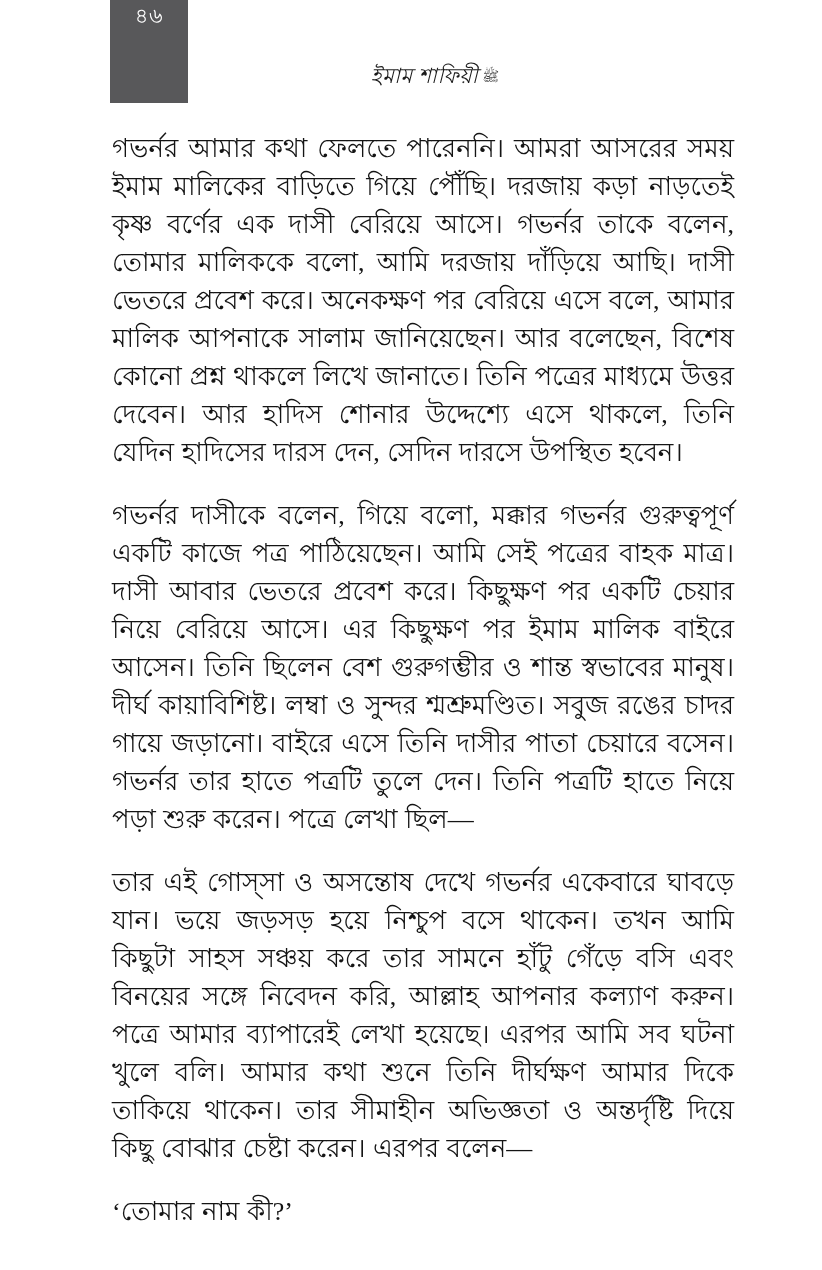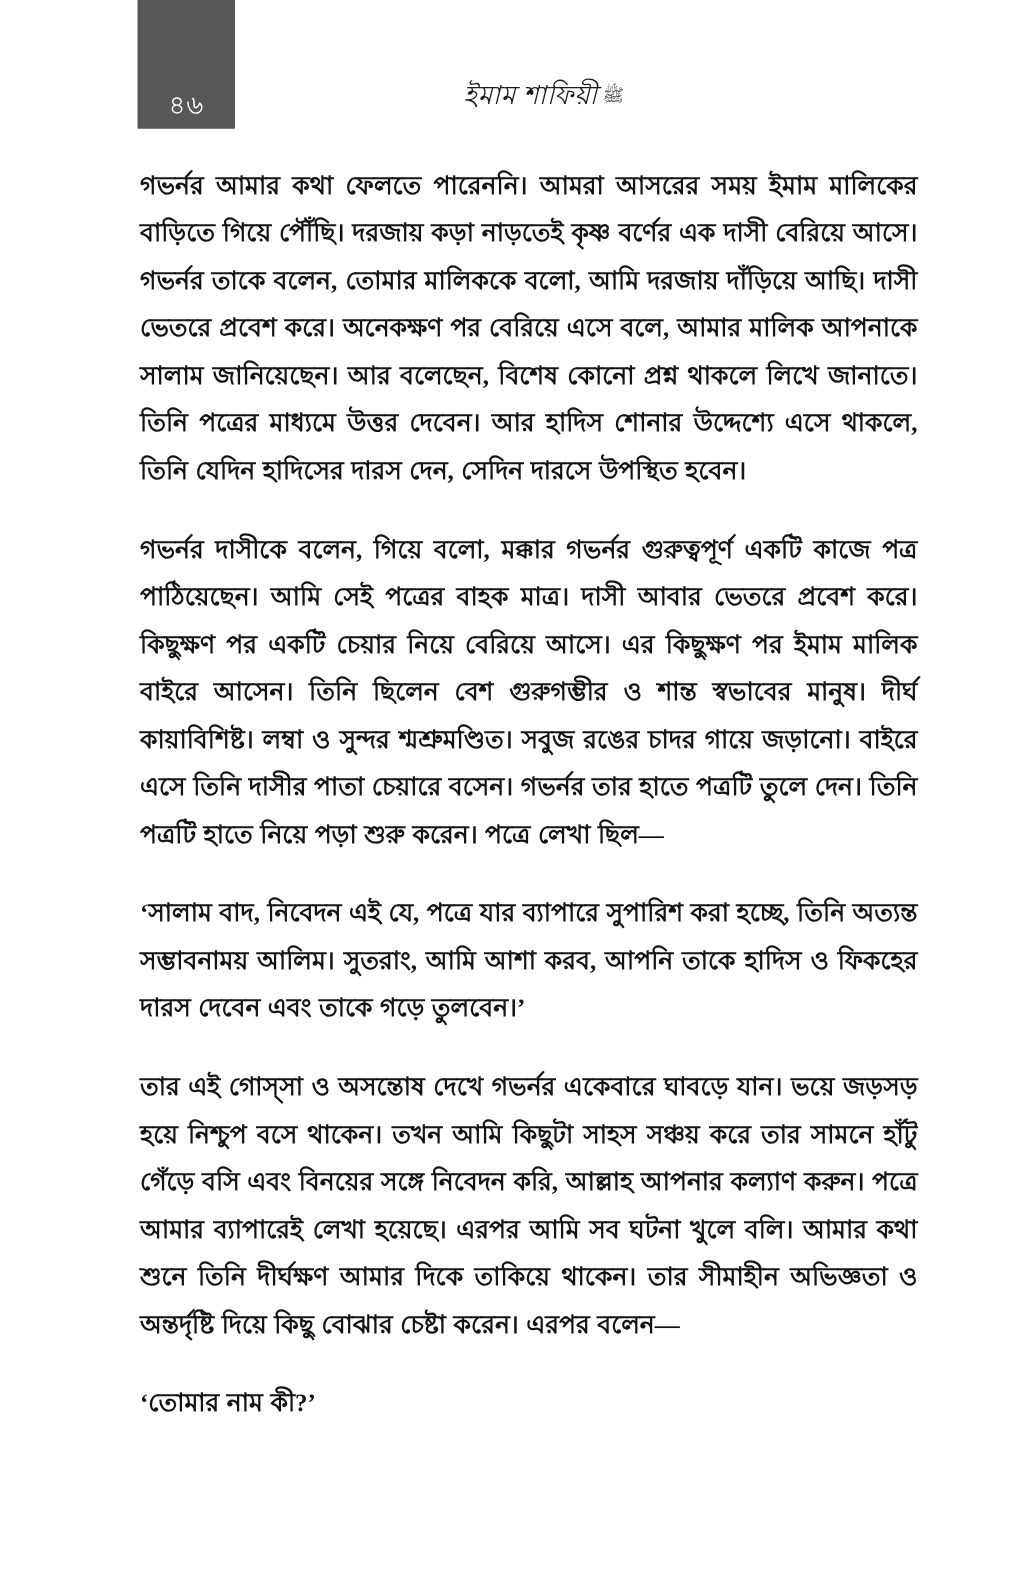--- a/index.html
+++ b/index.html
@@ -34,21 +34,21 @@
   }
 
   .folio-block {
     position: absolute;
     left: 110px;
     top: 0;
     width: 78px;
     height: 103px;
     background: #58585a;
     display: flex;
-    align-items: flex-end;
+    align-items: flex-start;
     justify-content: center;
   }
 
   .folio-number {
     color: #ffffff;
     font-size: 21px;
     font-family: "Liberation Serif", serif;
     letter-spacing: 0.5px;
   }
 
@@ -78,27 +78,26 @@
   .content {
     position: absolute;
     left: 112px;
     top: 130px;
     width: 622px;
   }
 
   p.para {
     margin: 0 0 25px 0;
     font-family: "Liberation Serif", serif;
-    font-size: 20px;
+    font-size: 26px;
     line-height: 38px;
     color: #141414;
     text-align: justify;
     text-justify: inter-word;
     word-spacing: 1px;
-    font-weight: bold;
   }
 
   p.para:last-child {
     margin-bottom: 0;
   }
 
   p.quote {
     text-align: justify;
   }
 
@@ -117,19 +116,18 @@
       <span class="folio-number">৪৬</span>
     </div>
     <div class="running-head">
       <span>ইমাম শাফিয়ী</span><span class="honorific">ﷺ</span>
     </div>
   </div>
 
   <div class="content">
     <p class="para">গভর্নর আমার কথা ফেলতে পারেননি। আমরা আসরের সময় ইমাম মালিকের বাড়িতে গিয়ে পৌঁছি। দরজায় কড়া নাড়তেই কৃষ্ণ বর্ণের এক দাসী বেরিয়ে আসে। গভর্নর তাকে বলেন, তোমার মালিককে বলো, আমি দরজায় দাঁড়িয়ে আছি। দাসী ভেতরে প্রবেশ করে। অনেকক্ষণ পর বেরিয়ে এসে বলে, আমার মালিক আপনাকে সালাম জানিয়েছেন। আর বলেছেন, বিশেষ কোনো প্রশ্ন থাকলে লিখে জানাতে। তিনি পত্রের মাধ্যমে উত্তর দেবেন। আর হাদিস শোনার উদ্দেশ্যে এসে থাকলে, তিনি যেদিন হাদিসের দারস দেন, সেদিন দারসে উপস্থিত হবেন।</p>
     <p class="para">গভর্নর দাসীকে বলেন, গিয়ে বলো, মক্কার গভর্নর গুরুত্বপূর্ণ একটি কাজে পত্র পাঠিয়েছেন। আমি সেই পত্রের বাহক মাত্র। দাসী আবার ভেতরে প্রবেশ করে। কিছুক্ষণ পর একটি চেয়ার নিয়ে বেরিয়ে আসে। এর কিছুক্ষণ পর ইমাম মালিক বাইরে আসেন। তিনি ছিলেন বেশ গুরুগম্ভীর ও শান্ত স্বভাবের মানুষ। দীর্ঘ কায়াবিশিষ্ট। লম্বা ও সুন্দর শ্মশ্রুমণ্ডিত। সবুজ রঙের চাদর গায়ে জড়ানো। বাইরে এসে তিনি দাসীর পাতা চেয়ারে বসেন। গভর্নর তার হাতে পত্রটি তুলে দেন। তিনি পত্রটি হাতে নিয়ে পড়া শুরু করেন। পত্রে লেখা ছিল—</p>
-    <p class="para quote">‘সালাম বাদ, নিবেদন এই যে, পত্রে যার ব্যাপারে সুপারিশ করা হচ্ছে, তিনি অত্যন্ত সম্ভাবনাময় আলিম। সুতরাং, আমি আশা করব, আপনি তাকে হাদিস ও ফিকহের দারস দেবেন এবং তাকে গড়ে তুলবেন।’</p>
     <p class="para">তার এই গোস্সা ও অসন্তোষ দেখে গভর্নর একেবারে ঘাবড়ে যান। ভয়ে জড়সড় হয়ে নিশ্চুপ বসে থাকেন। তখন আমি কিছুটা সাহস সঞ্চয় করে তার সামনে হাঁটু গেঁড়ে বসি এবং বিনয়ের সঙ্গে নিবেদন করি, আল্লাহ আপনার কল্যাণ করুন। পত্রে আমার ব্যাপারেই লেখা হয়েছে। এরপর আমি সব ঘটনা খুলে বলি। আমার কথা শুনে তিনি দীর্ঘক্ষণ আমার দিকে তাকিয়ে থাকেন। তার সীমাহীন অভিজ্ঞতা ও অন্তর্দৃষ্টি দিয়ে কিছু বোঝার চেষ্টা করেন। এরপর বলেন—</p>
     <p class="para dialogue">‘তোমার নাম কী?’</p>
 
   </div>
 
 </div>
 
 </body></html>

